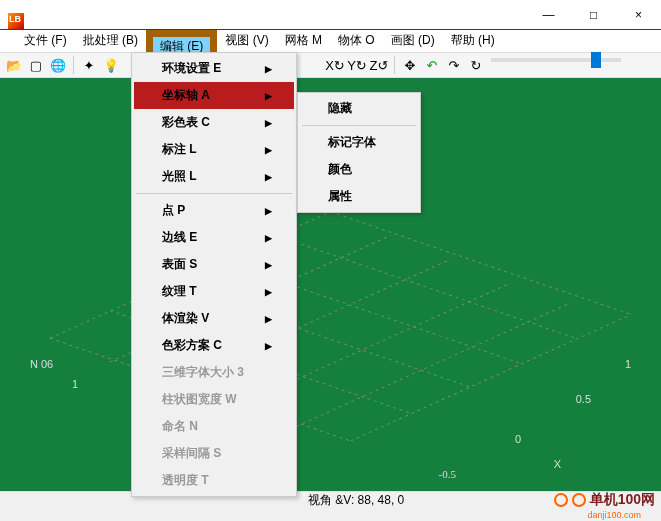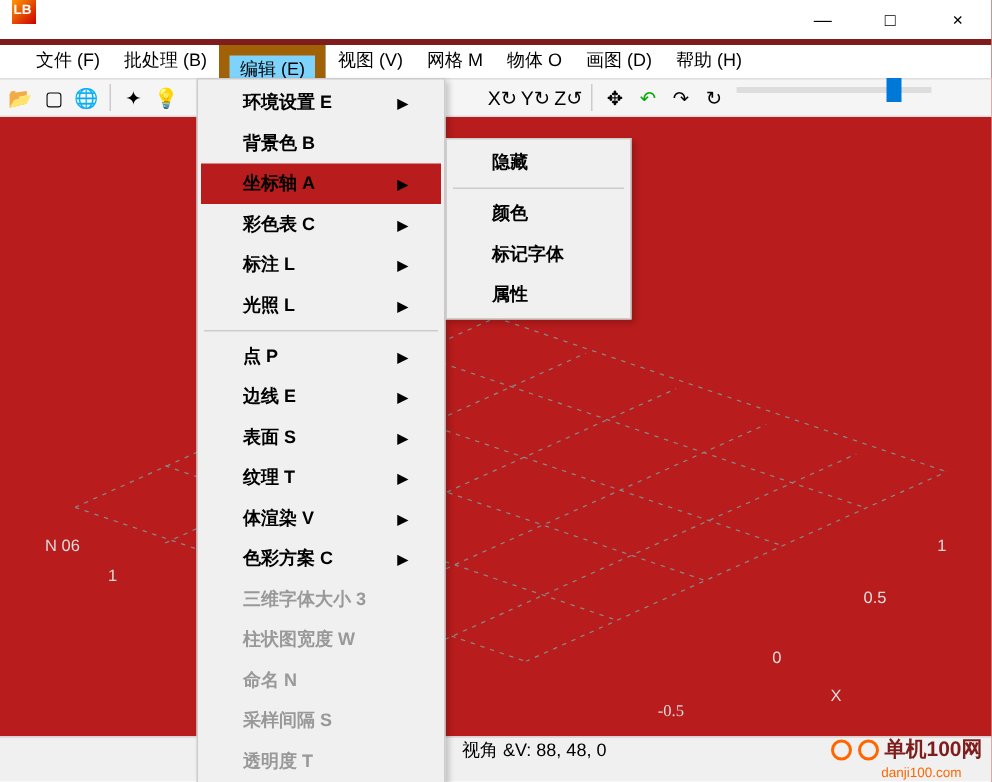--- a/index.html
+++ b/index.html
@@ -1,27 +1,27 @@
 <!DOCTYPE html>
 <html><head>
 <meta charset="utf-8">
 <style>
 *{margin:0;padding:0;box-sizing:border-box;font-family:"Microsoft YaHei","SimSun",sans-serif;font-size:12px;}
 body{width:661px;height:521px;overflow:hidden;background:#fff;}
-.titlebar{height:30px;display:flex;align-items:flex-start;justify-content:space-between;border-bottom:4px solid #7f1d1d;padding-left:8px;}
+.titlebar{height:30px;display:flex;align-items:flex-end;justify-content:space-between;border-bottom:1px solid #7f1d1d;padding-left:8px;}
 .tb-icon{width:16px;height:16px;background:linear-gradient(135deg,#ff9900 0%,#cc0000 100%);font-size:9px;color:#fff;font-weight:bold;padding:1px;}
 .winbtns{display:flex;height:100%;}
 .winbtn{width:45px;display:flex;align-items:center;justify-content:center;cursor:pointer;}
 .menubar{height:22px;display:flex;align-items:flex-start;padding:0 16px;}
 .menuitem{padding:2px 8px;cursor:pointer;}
 .menuitem.active{background:#7dd3fc;border:7px solid #a16207;padding:1px 7px;}
 .toolbar{height:26px;border-top:1px solid #ddd;border-bottom:1px solid #ddd;display:flex;align-items:center;padding:0 4px;gap:2px;background:#f5f5f5;position:relative;}
 .tbtn{width:20px;height:20px;display:flex;align-items:center;justify-content:center;cursor:pointer;font-size:13px;}
 .tsep{width:1px;height:18px;background:#ccc;margin:0 3px;}
-.viewport{position:relative;height:413px;background:#b91c1c;}
+.viewport{position:relative;height:413px;background:#15803d;}
 .menu{position:absolute;background:#f0f0f0;border:1px solid #ccc;box-shadow:2px 2px 4px rgba(0,0,0,0.2);min-width:166px;z-index:10;padding:2px;}
 .menu1{left:131px;top:52px;}
 .menu2{left:297px;top:92px;min-width:124px;}
 .mrow{padding:5px 22px 5px 28px;cursor:pointer;display:flex;justify-content:space-between;align-items:center;font-weight:bold;}
 .mrow.hl{background:#b91c1c;}
 .mrow.dis{color:#999;}
 .msep{height:1px;background:#ccc;margin:3px 2px;}
 .arrow{font-size:9px;}
 .statusbar{height:30px;border-top:1px solid #ddd;padding:0 8px;display:flex;align-items:flex-start;background:#f0f0f0;position:relative;}
 .statusbar>span{margin-left:300px;}
@@ -106,23 +106,20 @@
   <div class="axis-label" style="right:100px;top:380px;">X</div>
   <div class="axis-label" style="right:205px;top:390px;font-family:Liberation Serif, serif;">-0.5</div>
   <div class="axis-label" style="right:275px;top:418px;">-1</div>
 </div>
 
 <div class="menu menu1">
   <div class="mrow">
       <span>环境设置 E</span>
       <span class="arrow">▶</span>
     </div>
-  <div class="mrow">
-      <span>背景色 B</span>
-    </div>
   <div class="mrow hl">
       <span>坐标轴 A</span>
       <span class="arrow">▶</span>
     </div>
   <div class="mrow">
       <span>彩色表 C</span>
       <span class="arrow">▶</span>
     </div>
   <div class="mrow">
       <span>标注 L</span>
@@ -173,24 +170,24 @@
       <span>透明度 T</span>
     </div>
 </div>
 
 <div class="menu menu2">
   <div class="mrow">
       <span>隐藏</span>
     </div>
   <div class="msep"></div>
   <div class="mrow">
+      <span>标记字体</span>
+    </div>
+  <div class="mrow">
       <span>颜色</span>
-    </div>
-  <div class="mrow">
-      <span>标记字体</span>
     </div>
   <div class="mrow">
       <span>属性</span>
     </div>
 </div>
 
 <div class="statusbar">
   <span>视角 &amp;V: 88, 48, 0</span>
   <div class="watermark">
     <span class="wm-circ"></span>

